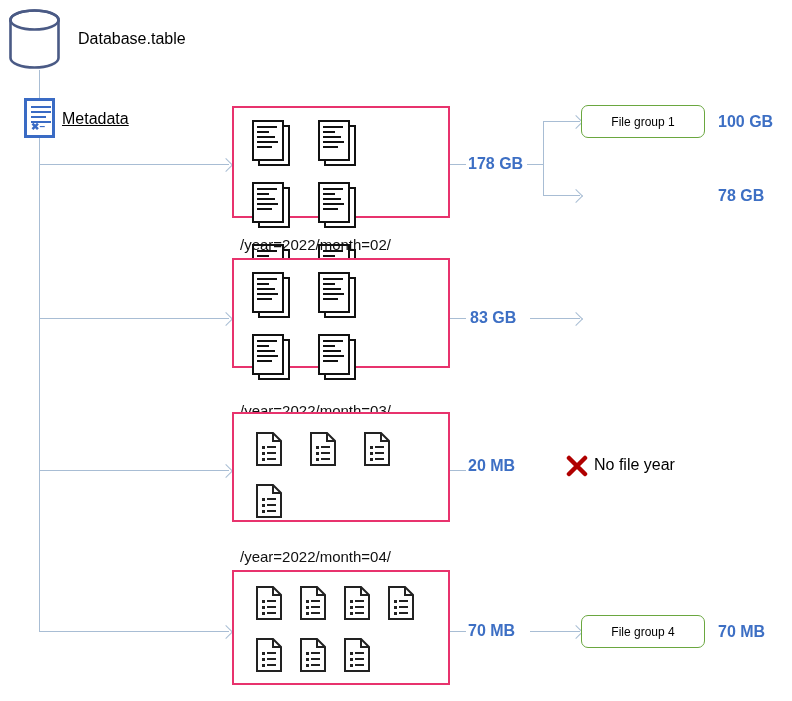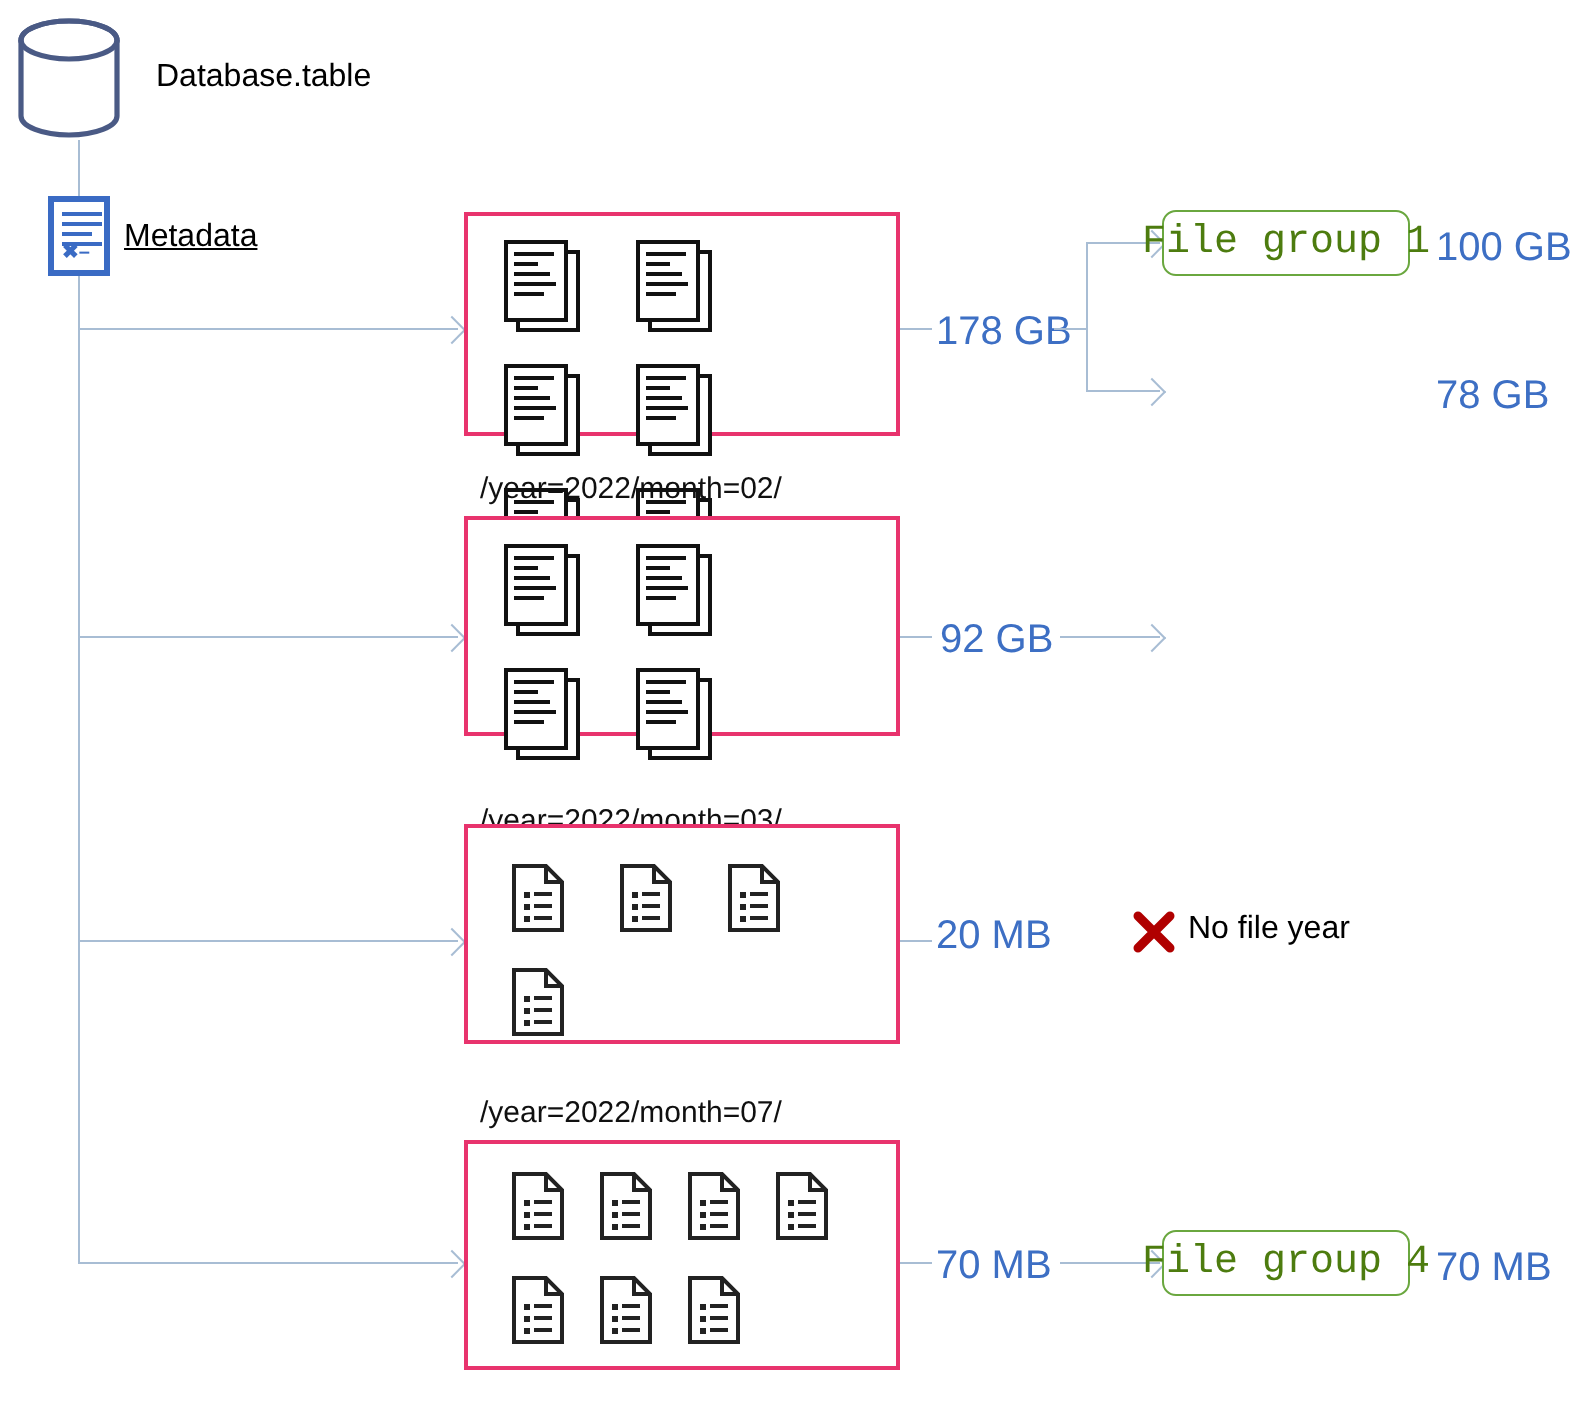--- a/index.html
+++ b/index.html
@@ -102,40 +102,41 @@
   .doc-small { position: relative; width: 26px; height: 34px; margin: 0 28px 18px 0; }
   .doc-small .body {
     position: absolute; left: 0; top: 0; width: 26px; height: 34px;
   }
   .doc-small .dot { position: absolute; width: 3px; height: 3px; background: #222; }
   .doc-small .dash { position: absolute; height: 2px; background: #222; }
 
   
   .size-label {
     position: absolute;
-    font-size: 20px;
+    font-size: 16px;
     color: #3D6FC4;
     white-space: nowrap;
     font-family: "Liberation Sans", sans-serif;
+    font-weight: bold;
   }
 
   
   .fg-box {
     position: absolute;
     border: 1.5px solid #6AA73F;
     border-radius: 7px;
     background: #ffffff;
     box-sizing: border-box;
     display: flex;
     align-items: center;
     justify-content: center;
-    font-size: 20px;
-    color: #4d7c0f;
+    font-size: 12px;
+    color: #000000;
     white-space: nowrap;
-    font-family: Liberation Mono, monospace;
+    font-family: Liberation Sans, sans-serif;
   }
 
   
   .nofg-x {
     position: absolute;
     width: 22px; height: 22px;
   }
   .nofg-text {
     position: absolute;
     font-size: 16px;
@@ -301,21 +302,21 @@
             <div class="r" style="width:90%"></div>
             <div class="r" style="width:55%"></div>
             <div class="r" style="width:80%"></div>
             <div class="r" style="width:95%"></div>
             <div class="r" style="width:70%"></div>
           </div>
       </div>
     </div>
   </div>
   <div class="line-h" style="left:450px; top:318px; width:16px;"></div>
-  <div class="size-label" style="left:470px; top:309px;">92 GB</div>
+  <div class="size-label" style="left:470px; top:309px;">83 GB</div>
   <div class="line-h" style="left:530px; top:318px; width:50px;"></div>
   <div class="arrowhead" style="left:571px; top:314px;"></div>
 
 
   <div class="part-title" style="left:240px; top:402px;">/year=2022/month=03/</div>
   <div class="part-box" style="left:232px; top:412px; width:218px; height:110px;">
     <div class="icon-grid" style="padding:18px 0 0 22px;">
       <div class="doc-small">
         <svg class="body" viewBox="0 0 26 34">
             <path d="M1 1 H17 L25 9 V33 H1 Z" fill="#fff" stroke="#222" stroke-width="2"></path>
@@ -369,21 +370,21 @@
   <div class="line-h" style="left:450px; top:470px; width:16px;"></div>
   <div class="size-label" style="left:468px; top:457px;">20 MB</div>
 
   <div class="nofg-x" style="left:566px; top:455px;">
     <svg width="22" height="22" viewBox="0 0 22 22">
       <path d="M3 3 L19 19 M19 3 L3 19" stroke="#B00000" stroke-width="4.5" stroke-linecap="round"></path>
     </svg>
   </div>
   <div class="nofg-text" style="left:594px; top:456px;">No file year</div>
 
-  <div class="part-title" style="left:240px; top:548px;">/year=2022/month=07/</div>
+  <div class="part-title" style="left:240px; top:548px;">/year=2022/month=04/</div>
   <div class="part-box" style="left:232px; top:570px; width:218px; height:115px;">
     <div class="icon-grid" style="padding:14px 0 0 22px;">
       <div class="doc-small" style="margin-right:18px;">
         <svg class="body" viewBox="0 0 26 34">
             <path d="M1 1 H17 L25 9 V33 H1 Z" fill="#fff" stroke="#222" stroke-width="2"></path>
             <path d="M17 1 V9 H25" fill="none" stroke="#222" stroke-width="2"></path>
           </svg>
         <div class="dot" style="left:6px; top:14px;"></div>
           <div class="dash" style="left:11px; top:14px; width:9px;"></div>
         <div class="dot" style="left:6px; top:20px;"></div>

